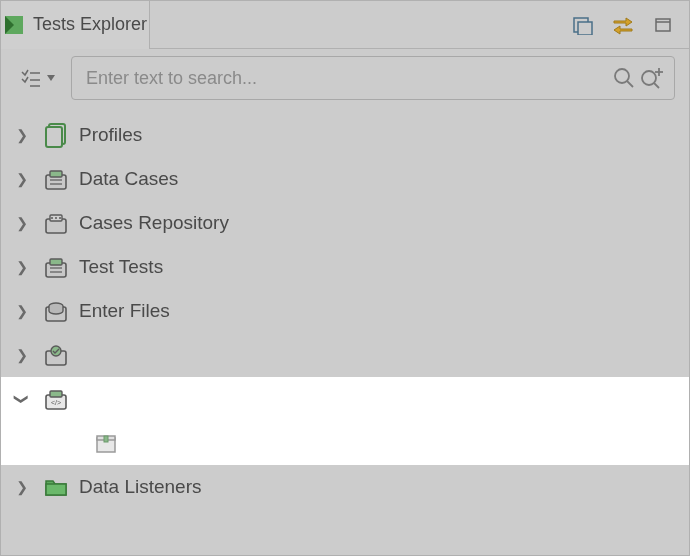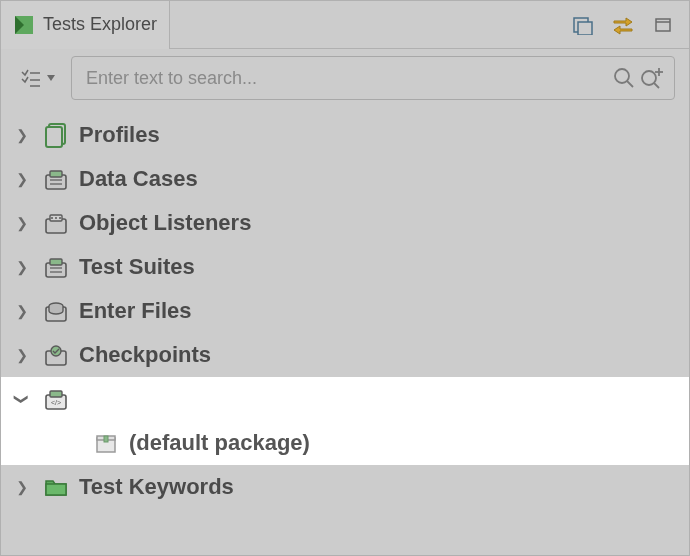--- a/index.html
+++ b/index.html
@@ -1,34 +1,34 @@
 <!DOCTYPE html>
 <html><head>
 <meta charset="utf-8">
 <style>
 * { box-sizing: border-box; margin: 0; padding: 0; font-family: -apple-system, BlinkMacSystemFont, "Segoe UI", Arial, sans-serif; }
 body { width: 690px; height: 556px; background: #cccccc; overflow: hidden; }
 .panel { width: 690px; height: 556px; background: #cccccc; border: 1px solid #b0b0b0; }
 .titlebar { height: 48px; display: flex; align-items: center; border-bottom: 1px solid #b0b0b0; background: #cccccc; }
-.title-tab { height: 48px; display: flex; align-items: center; padding: 0 12px; background: #cfcfcf; border-right: 1px solid #b0b0b0; gap: 8px; }
+.title-tab { height: 48px; display: flex; align-items: center; padding: 0 2px; background: #cfcfcf; border-right: 1px solid #b0b0b0; gap: 8px; }
 .title-tab .icon { width: 22px; height: 22px; display: inline-block; }
 .title-text { font-size: 18px; color: #4a4a4a; font-weight: 400; }
 .title-actions { margin-left: auto; display: flex; gap: 16px; padding-right: 14px; }
 .title-actions .act { width: 24px; height: 24px; display: flex; align-items: center; justify-content: center; }
 .toolbar { height: 58px; display: flex; align-items: center; padding: 10px 14px; gap: 10px; }
 .filter-btn { width: 46px; height: 38px; display: flex; align-items: center; justify-content: center; gap: 4px; }
 .search-wrap { flex: 1; height: 44px; background: #cccccc; border: 1px solid #a8a8a8; border-radius: 4px; display: flex; align-items: center; padding: 0 8px 0 14px; }
 .search-wrap input { flex: 1; background: transparent; border: none; outline: none; font-size: 18px; color: #a21caf; }
 .search-wrap input::placeholder { color: #8a8a8a; }
 .search-icon, .search-add { width: 28px; height: 28px; display: flex; align-items: center; justify-content: center; }
 .tree { padding: 6px 0; }
 .tree-row { height: 44px; display: flex; align-items: center; padding: 0 10px; gap: 8px; cursor: pointer; }
 .tree-row .chev { width: 22px; text-align: center; color: #6a6a6a; font-size: 14px; }
 .tree-row .node-icon { width: 30px; height: 30px; display: flex; align-items: center; justify-content: center; }
-.tree-row .label { font-size: 22px; color: #4a4a4a; font-weight: bold; }
+.tree-row .label { font-size: 19px; color: #4a4a4a; }
 .tree-row.highlight { background: #ffffff; }
 .tree-row.child { padding-left: 90px; }
 .tree-row.child .label { color: #555; }
 svg { display: block; }
 </style>
 </head>
 <body>
 
 <div class="panel">
 
@@ -130,34 +130,34 @@
       <span class="chev">❯</span>
       <span class="node-icon">
         <svg width="28" height="28" viewBox="0 0 28 28">
             <rect x="4" y="10" width="20" height="14" rx="2" fill="#c8c8c8" stroke="#5a5a5a" stroke-width="1.6"></rect>
             <rect x="8" y="6" width="12" height="6" rx="1" fill="#d0d0d0" stroke="#5a5a5a" stroke-width="1.4"></rect>
             <circle cx="10" cy="9" r="1" fill="#5a5a5a"></circle>
             <circle cx="14" cy="9" r="1" fill="#5a5a5a"></circle>
             <circle cx="18" cy="9" r="1" fill="#5a5a5a"></circle>
           </svg>
       </span>
-      <span class="label">Object Listeners</span>
+      <span class="label">Cases Repository</span>
     </div>
 
     <div class="tree-row">
       <span class="chev">❯</span>
       <span class="node-icon">
         <svg width="28" height="28" viewBox="0 0 28 28">
             <rect x="4" y="10" width="20" height="14" rx="2" fill="#c8c8c8" stroke="#5a5a5a" stroke-width="1.6"></rect>
             <rect x="8" y="6" width="12" height="6" rx="1" fill="#8ab88a" stroke="#5a5a5a" stroke-width="1.4"></rect>
             <line x1="8" y1="15" x2="20" y2="15" stroke="#5a5a5a" stroke-width="1.2"></line>
             <line x1="8" y1="19" x2="20" y2="19" stroke="#5a5a5a" stroke-width="1.2"></line>
           </svg>
       </span>
-      <span class="label">Test Suites</span>
+      <span class="label">Test Tests</span>
     </div>
 
     <div class="tree-row">
       <span class="chev">❯</span>
       <span class="node-icon">
         <svg width="28" height="28" viewBox="0 0 28 28">
             <rect x="4" y="10" width="20" height="14" rx="2" fill="#c8c8c8" stroke="#5a5a5a" stroke-width="1.6"></rect>
             <ellipse cx="14" cy="9" rx="7" ry="3" fill="#b8b8b8" stroke="#5a5a5a" stroke-width="1.4"></ellipse>
             <path d="M7 9 L7 14 A7 3 0 0 0 21 14 L21 9" fill="#b8b8b8" stroke="#5a5a5a" stroke-width="1.4"></path>
           </svg>
@@ -167,21 +167,20 @@
 
     <div class="tree-row">
       <span class="chev">❯</span>
       <span class="node-icon">
         <svg width="28" height="28" viewBox="0 0 28 28">
             <rect x="4" y="10" width="20" height="14" rx="2" fill="#c8c8c8" stroke="#5a5a5a" stroke-width="1.6"></rect>
             <circle cx="14" cy="10" r="5" fill="#8ab88a" stroke="#5a5a5a" stroke-width="1.4"></circle>
             <path d="M11 10 L13 12 L17 8" fill="none" stroke="#5a5a5a" stroke-width="1.4"></path>
           </svg>
       </span>
-      <span class="label">Checkpoints</span>
     </div>
 
     <div class="tree-row highlight">
       <span class="chev" style="transform:rotate(90deg);">❯</span>
       <span class="node-icon">
         <svg width="28" height="28" viewBox="0 0 28 28">
             <rect x="4" y="10" width="20" height="14" rx="2" fill="#e8e8e8" stroke="#5a5a5a" stroke-width="1.6"></rect>
             <rect x="8" y="6" width="12" height="6" rx="1" fill="#8ab88a" stroke="#5a5a5a" stroke-width="1.4"></rect>
             <text x="9" y="20" font-size="7" fill="#5a5a5a">&lt;/&gt;</text>
           </svg>
@@ -189,28 +188,27 @@
     </div>
 
     <div class="tree-row highlight child">
       <span class="node-icon">
         <svg width="26" height="26" viewBox="0 0 26 26">
             <rect x="4" y="8" width="18" height="14" fill="#e8e8e8" stroke="#9a9a9a" stroke-width="1.5"></rect>
             <rect x="4" y="6" width="18" height="4" fill="#e0e0e0" stroke="#9a9a9a" stroke-width="1.5"></rect>
             <rect x="11" y="6" width="4" height="6" fill="#8ab88a" stroke="#6a9a6a" stroke-width="1"></rect>
           </svg>
       </span>
-      <span class="label">(default package)</span>
     </div>
 
     <div class="tree-row">
       <span class="chev">❯</span>
       <span class="node-icon">
         <svg width="28" height="28" viewBox="0 0 28 28">
             <path d="M4 8 L11 8 L13 11 L24 11 L24 22 L4 22 Z" fill="#5ea85e" stroke="#3a7a3a" stroke-width="1.5"></path>
             <rect x="4" y="11" width="20" height="11" fill="#6ab86a" stroke="#3a7a3a" stroke-width="1.5"></rect>
           </svg>
       </span>
-      <span class="label">Test Keywords</span>
+      <span class="label">Data Listeners</span>
     </div>
 
   </div>
 </div>
 
 </body></html>

